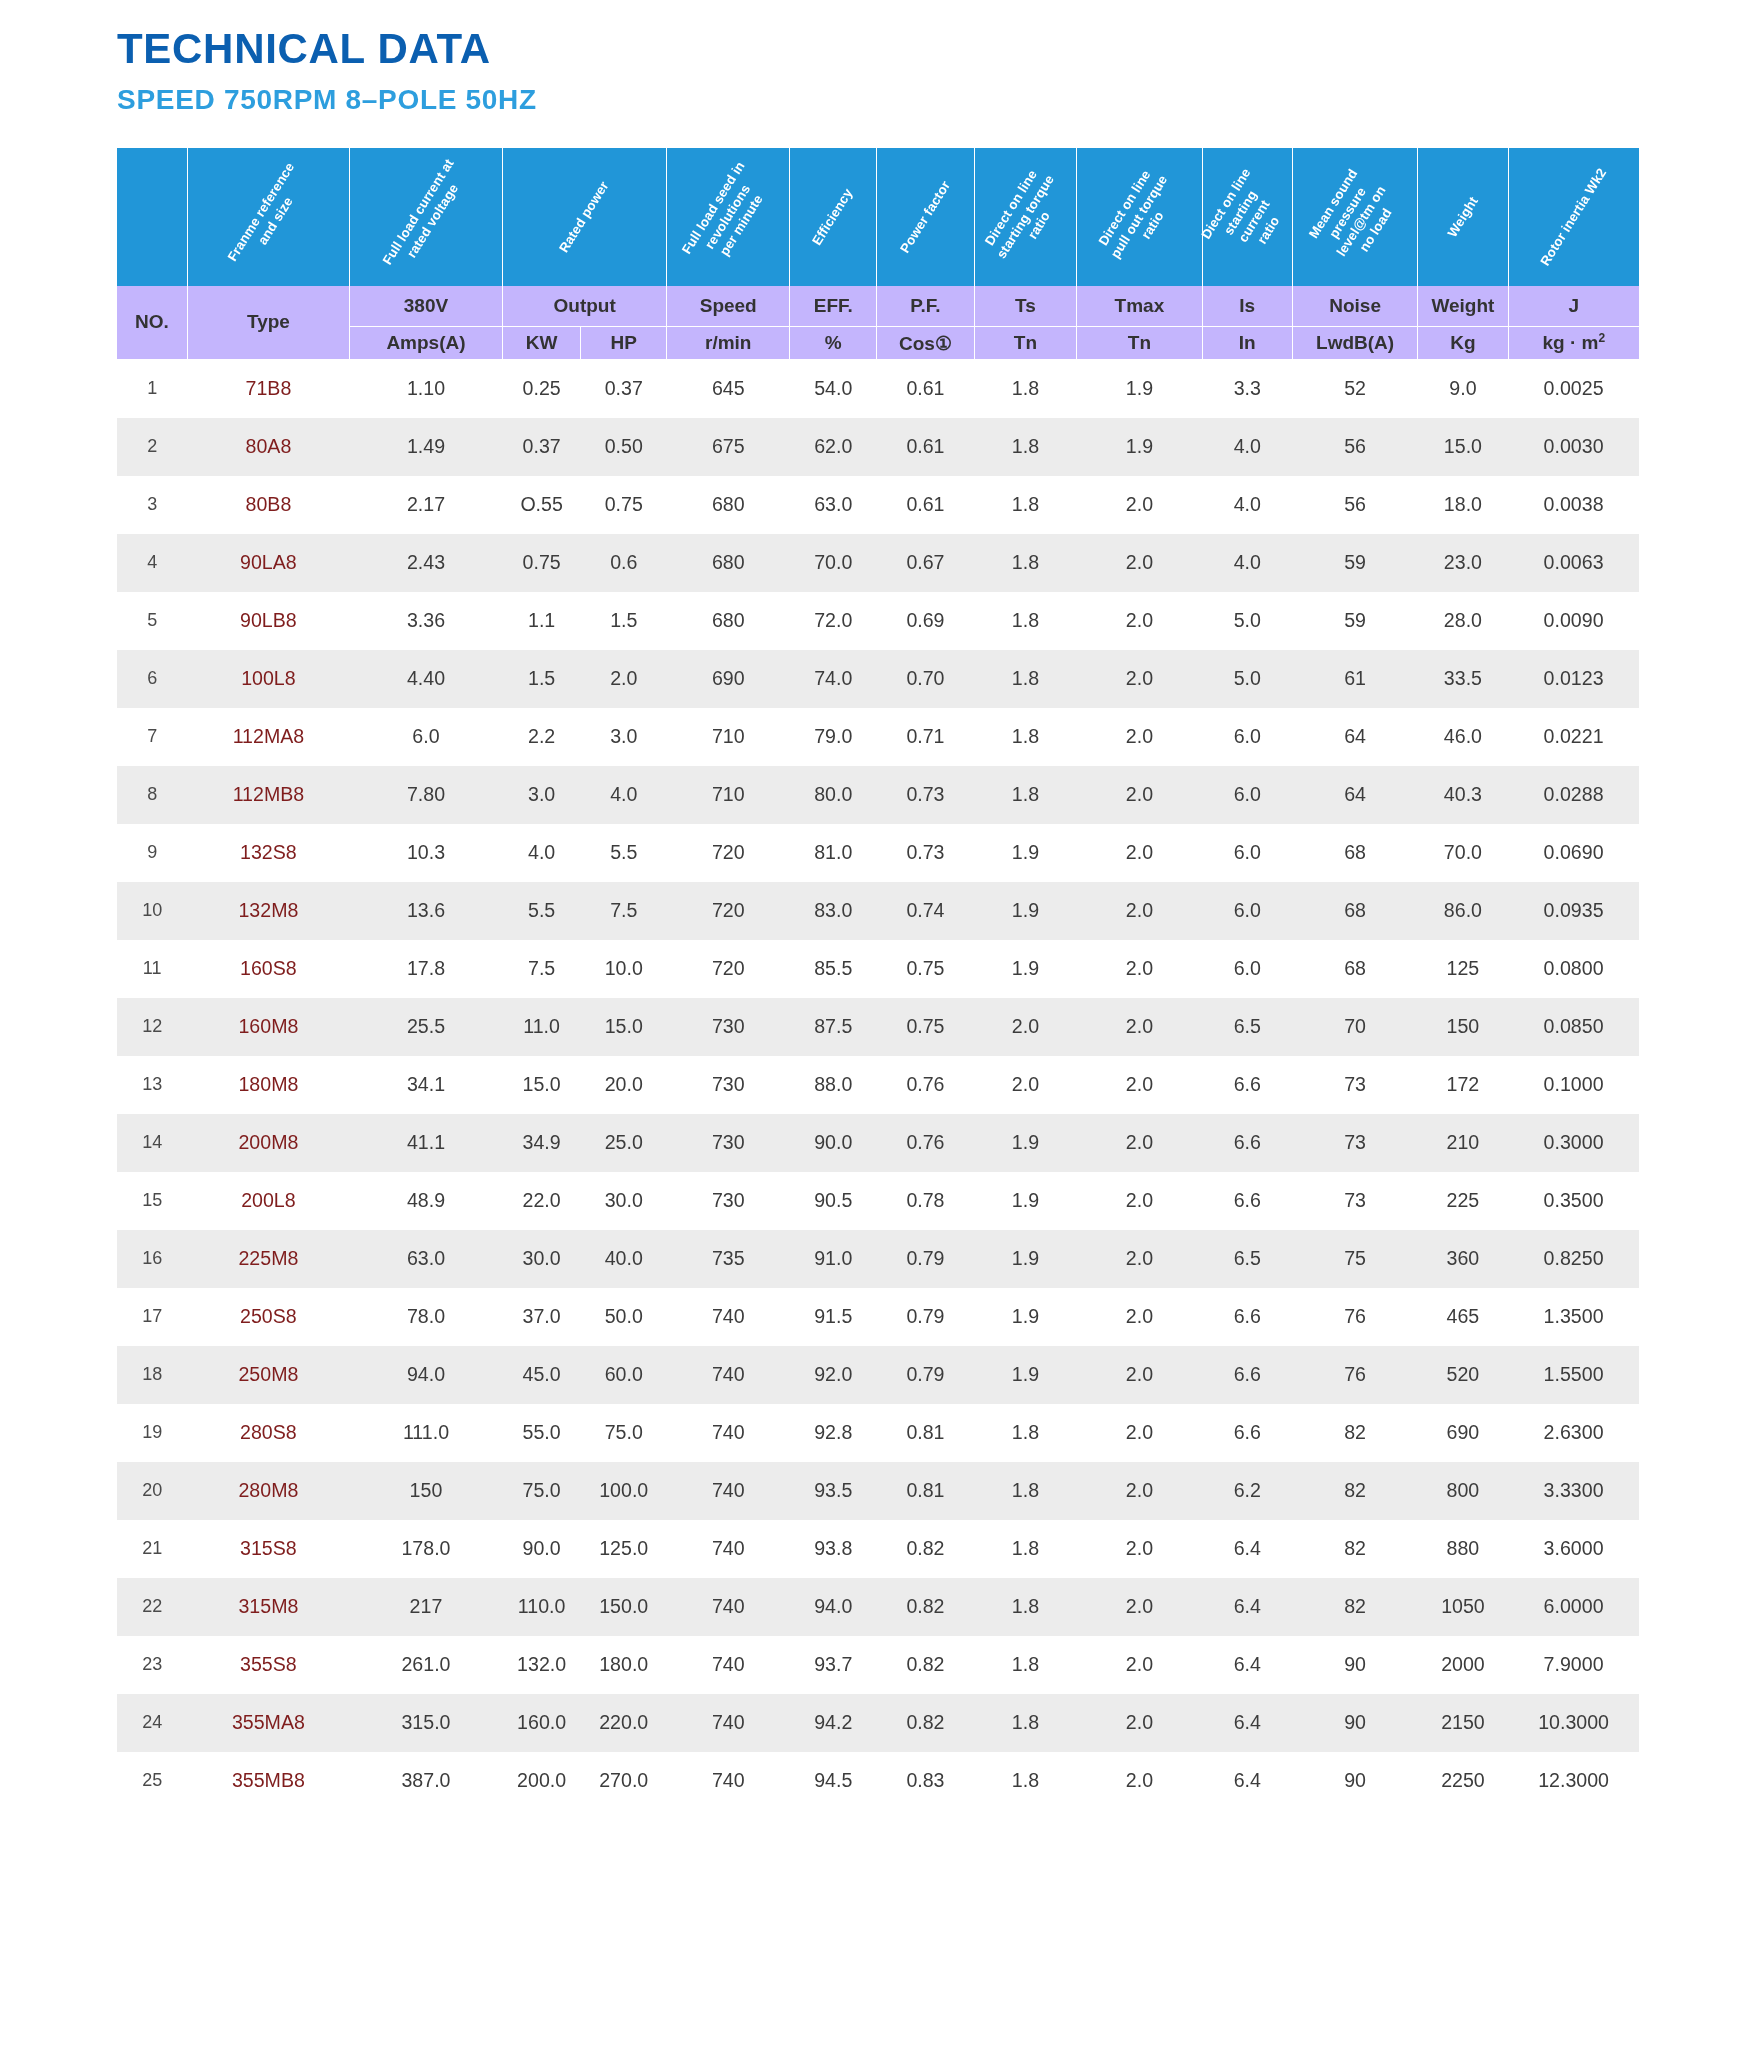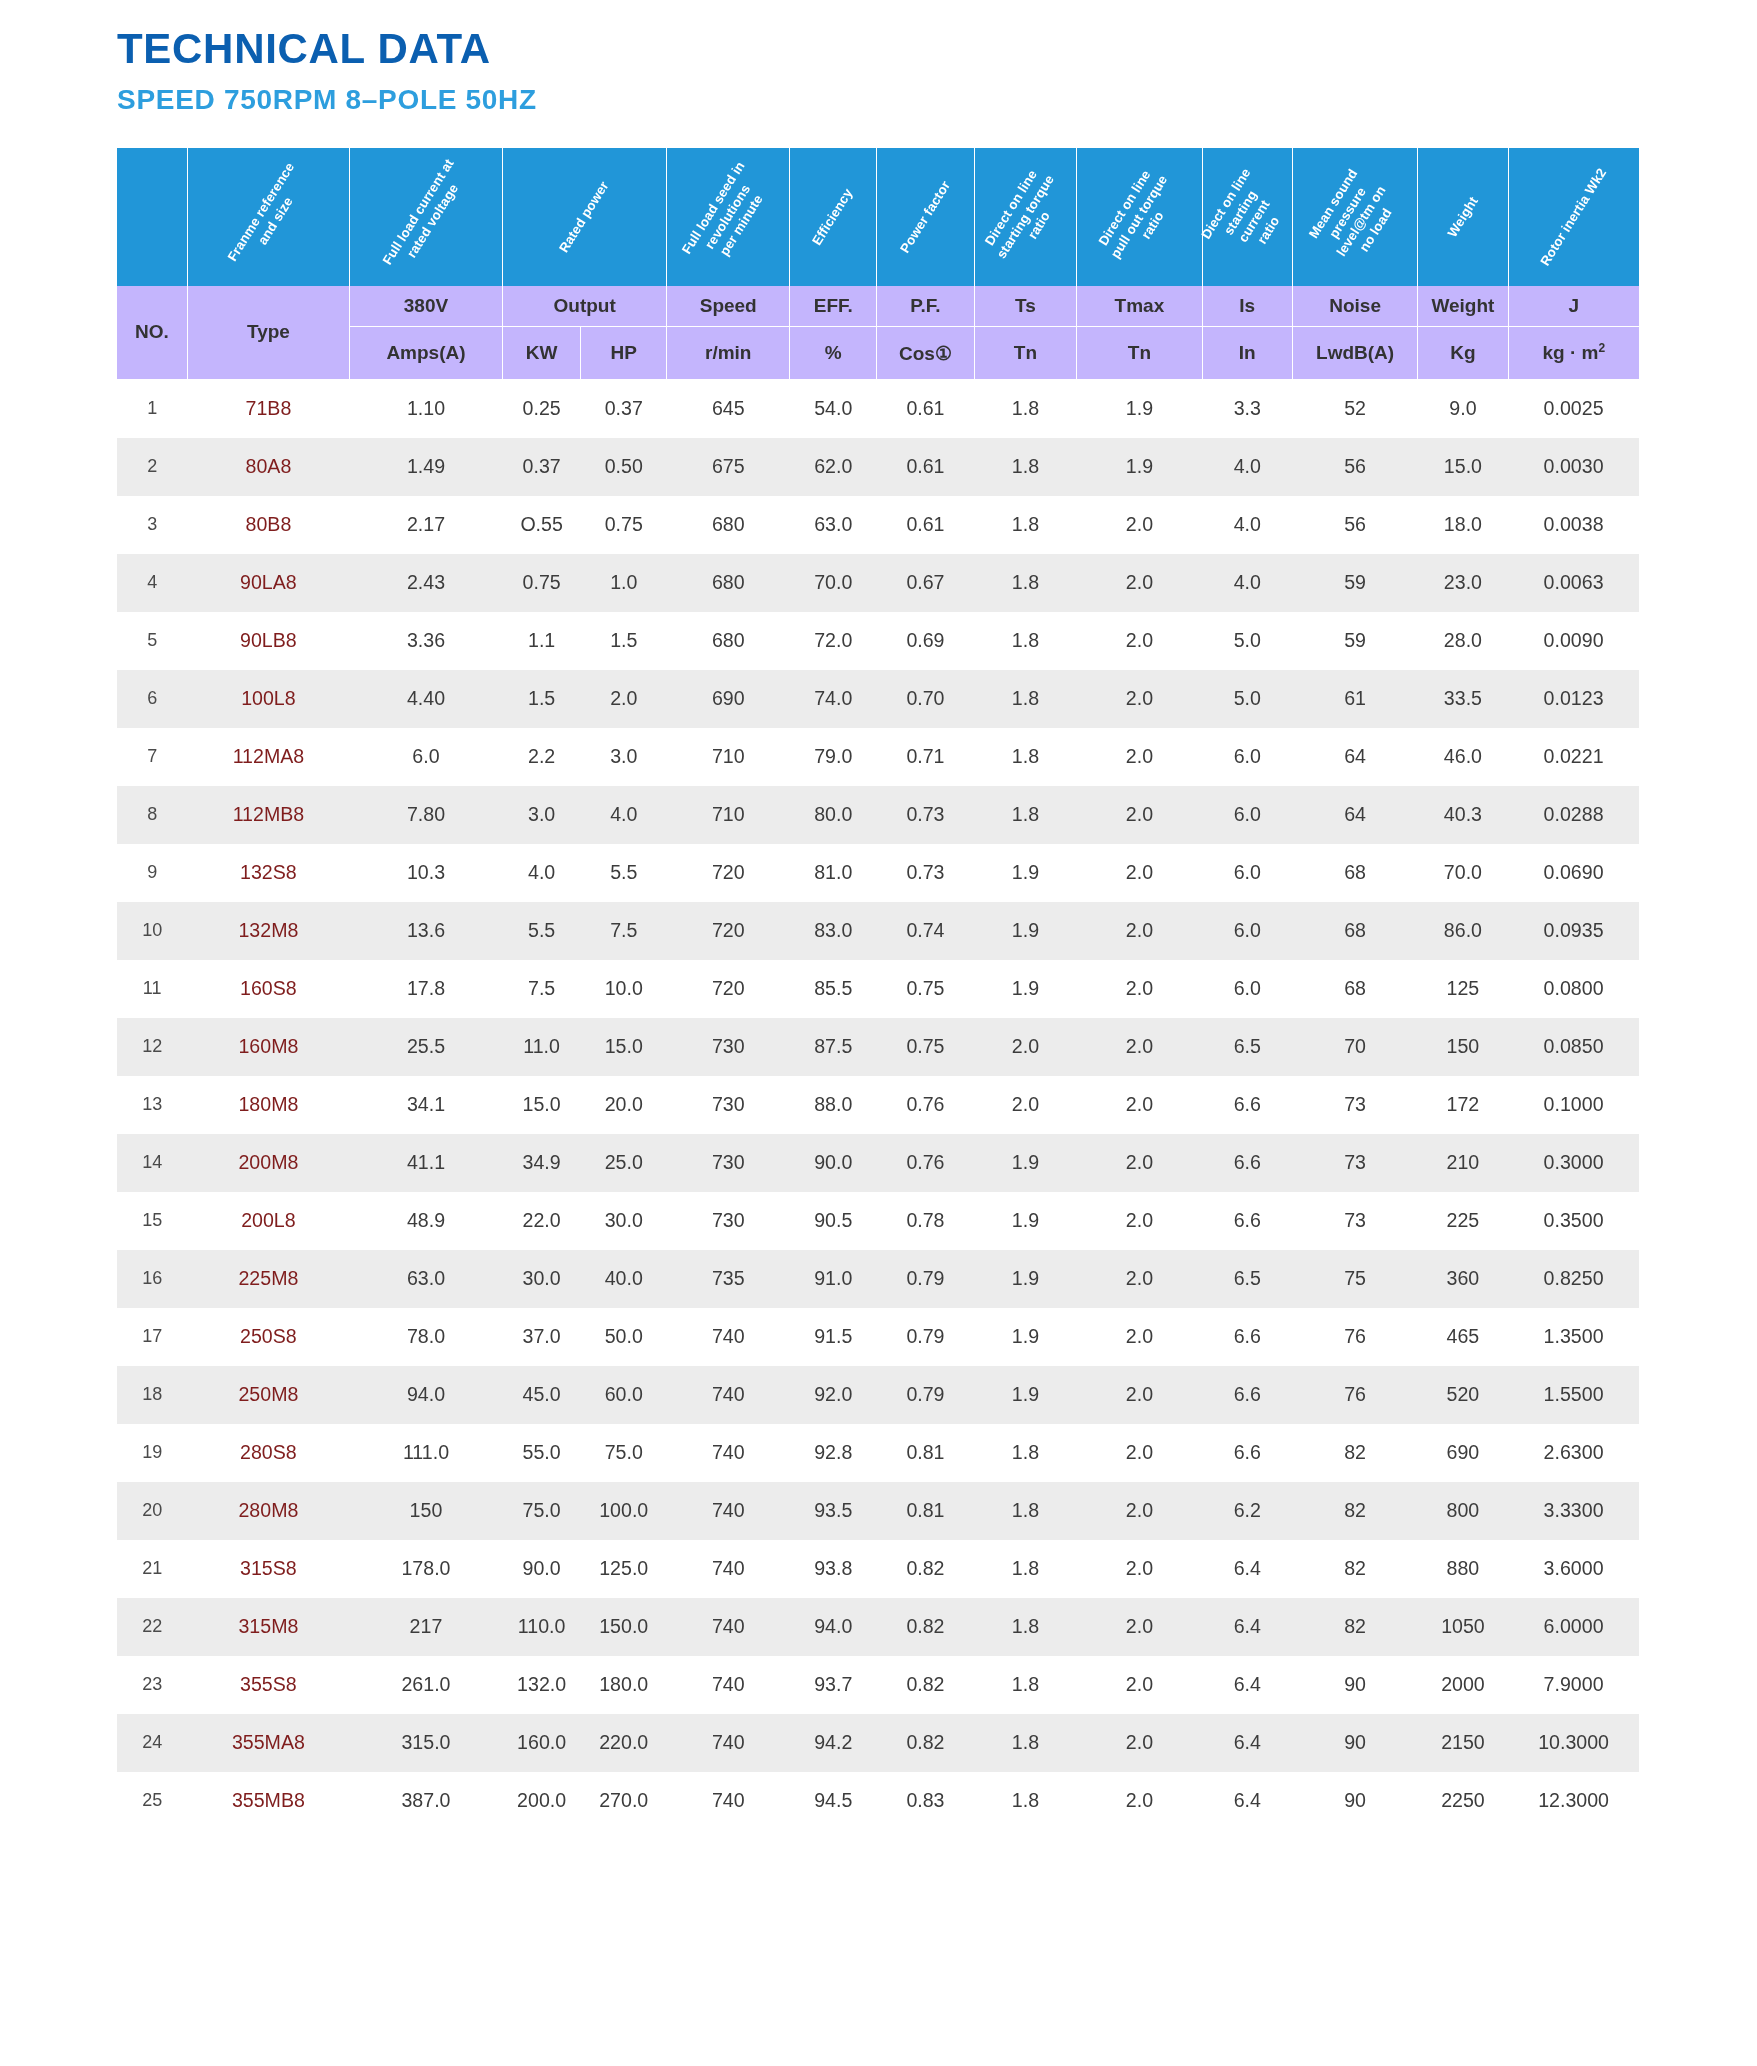--- a/index.html
+++ b/index.html
@@ -83,21 +83,21 @@
   
   tr.sub1 td, tr.sub2 td {
     background: #c4b5fd;
     color: #333333;
     font-size: 19px;
     font-weight: bold;
     border-right: 1.4px solid #ffffff;
     border-bottom: 1.4px solid #ffffff;
   }
   tr.sub1 td { height: 40px; }
-  tr.sub2 td { height: 52px; border-bottom: 0; }
+  tr.sub2 td { height: 32px; border-bottom: 0; }
   tr.sub1 td:last-child, tr.sub2 td:last-child { border-right: 0; }
   td.span2 {
     font-size: 19.6px;
   }
   td.no-cell, td.type-cell {
     background: #b5e0f5;
   }
   .sub-small { font-size: 17px; }
   .sup { font-size: 12px; vertical-align: super; }
   
@@ -250,21 +250,21 @@
           <td>4.0</td>
           <td>56</td>
           <td>18.0</td>
           <td>0.0038</td>
         </tr>
         <tr>
           <td class="idx">4</td>
           <td class="type">90LA8</td>
           <td>2.43</td>
           <td>0.75</td>
-          <td>1.0</td>
+          <td>0.6</td>
           <td>680</td>
           <td>70.0</td>
           <td>0.67</td>
           <td>1.8</td>
           <td>2.0</td>
           <td>4.0</td>
           <td>59</td>
           <td>23.0</td>
           <td>0.0063</td>
         </tr>

